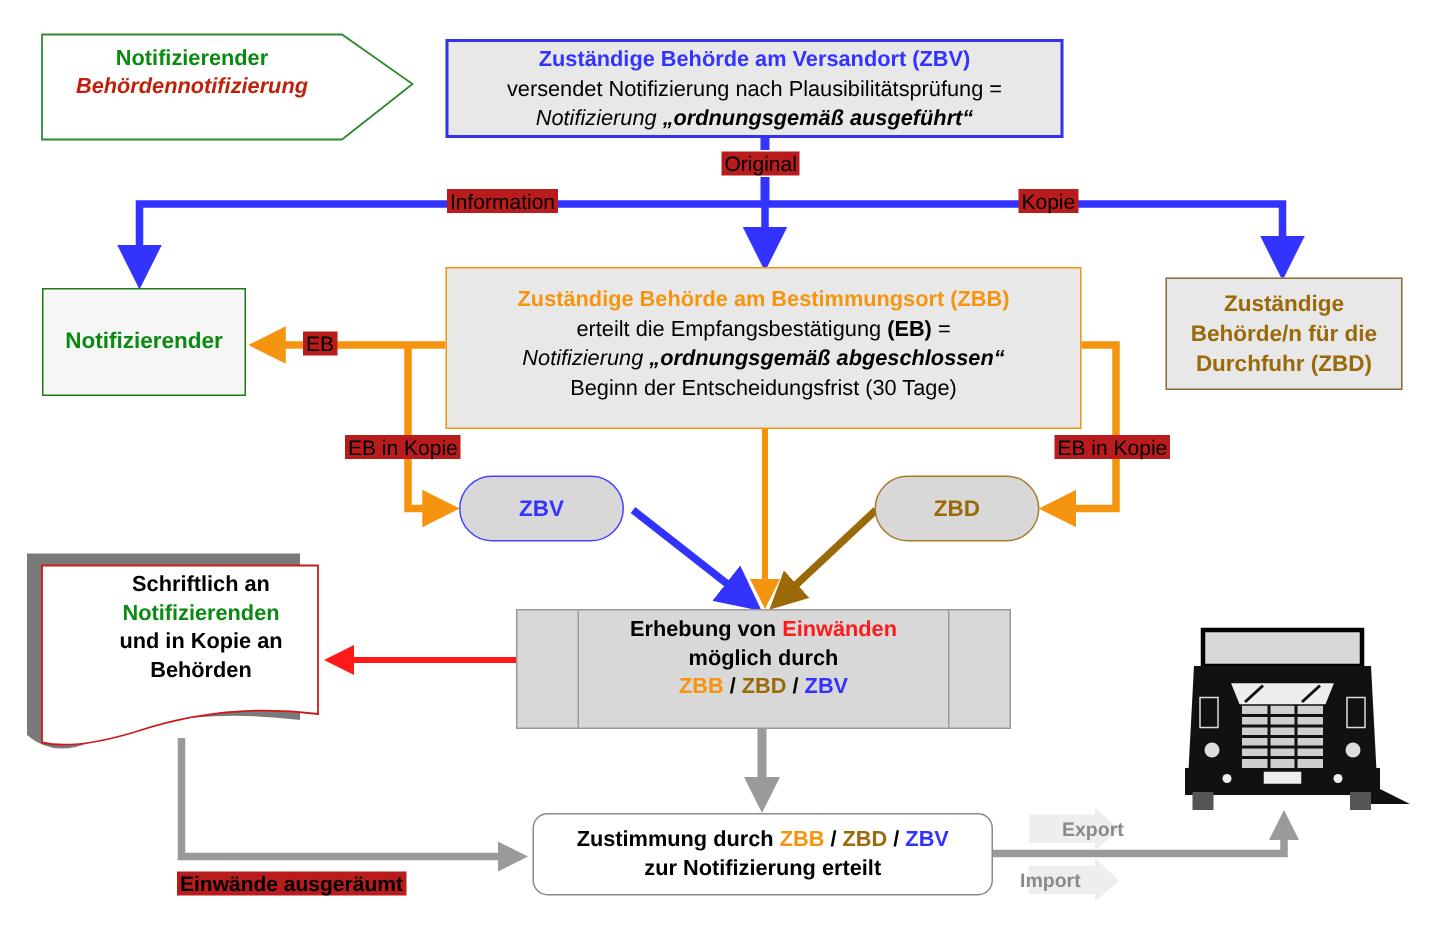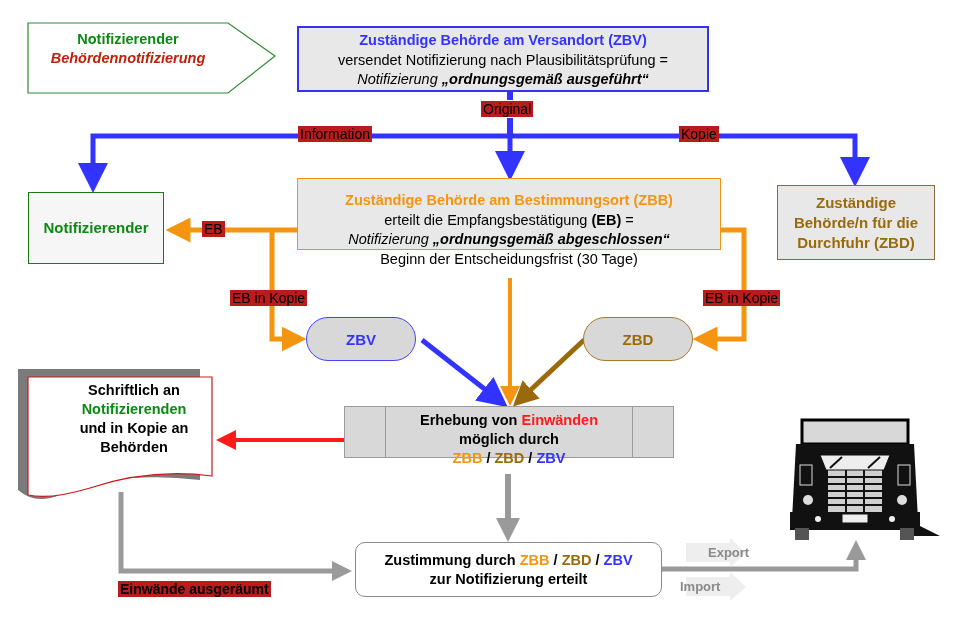--- a/index.html
+++ b/index.html
@@ -10,27 +10,27 @@
   .b { font-weight:bold; }
   .i { font-style:italic; }
   .green { color:#0b8a12; }
   .red-it { color:#c0210b; }
   .blue { color:#3333ff; }
   .orange { color:#f5950f; }
   .brown { color:#9a6a0a; }
   .red { color:#ff1a1a; }
   .lbl { position:absolute; font-size:14px; background:#b91c1c; padding:0 2px; white-space:nowrap; }
   #zbv-box { left:297px; top:26px; width:412px; height:66px; background:#e8e8e8; border:2px solid #3333ee; padding-top:3px; font-size:14.5px; line-height:19.5px; }
-  #zbb-box { left:297px; top:178px; width:424px; height:72px; background:#e8e8e8; border:1.5px solid #f5950f; padding-top:12px; font-size:14.5px; line-height:19.5px; }
+  #zbb-box { left:297px; top:178px; width:424px; height:108px; background:#e8e8e8; border:1.5px solid #f5950f; padding-top:12px; font-size:14.5px; line-height:19.5px; }
   #notif-box { left:28px; top:192px; width:136px; height:72px; background:#f6f6f6; border:1.5px solid #1a7a14; display:flex; align-items:center; justify-content:center; font-size:15px; }
   #zbd-box { left:777px; top:185px; width:158px; height:75px; background:#e8e8e8; border:1.5px solid #8a6a3a; display:flex; align-items:center; justify-content:center; font-size:15px; line-height:20px; }
   .pill { position:absolute; box-sizing:border-box; width:110px; height:44px; border-radius:22px; background:#d8d8d8; display:flex; align-items:center; justify-content:center; font-size:15px; font-weight:bold; }
   #pill-zbv { left:306px; top:317px; border:1px solid #4444ff; color:#3333ff; }
   #pill-zbd { left:583px; top:317px; border:1px solid #a87a2a; color:#9a6a0a; }
-  #objection-box { left:344px; top:406px; width:330px; height:52px; background:#d8d8d8; border:1px solid #9a9a9a; padding-top:4px; font-size:14.5px; line-height:19px; }
+  #objection-box { left:344px; top:406px; width:330px; height:80px; background:#d8d8d8; border:1px solid #9a9a9a; padding-top:4px; font-size:14.5px; line-height:19px; }
   .sidebar-line { position:absolute; top:0; bottom:0; width:1px; background:#9a9a9a; }
   #consent-box { left:355px; top:542px; width:307px; height:55px; background:#fff; border:1px solid #8a8a8a; border-radius:10px; padding-top:8px; font-size:14.5px; line-height:19px; }
   .tag { position:absolute; font-size:13px; font-weight:bold; color:#8a8a8a;margin-left:16px; }
 </style>
 </head>
 <body>
 
 <svg class="lines" width="960" height="620">
   <defs>
     <marker id="ah-blue" markerWidth="6" markerHeight="6" refX="3" refY="3" orient="auto" markerUnits="strokeWidth">

